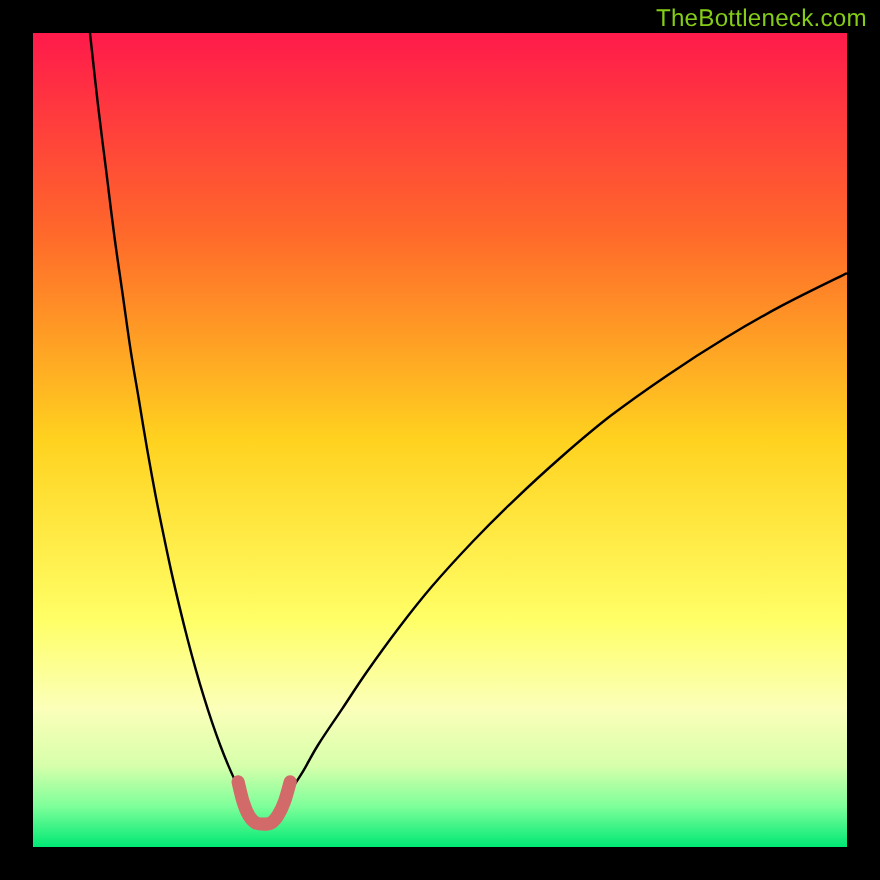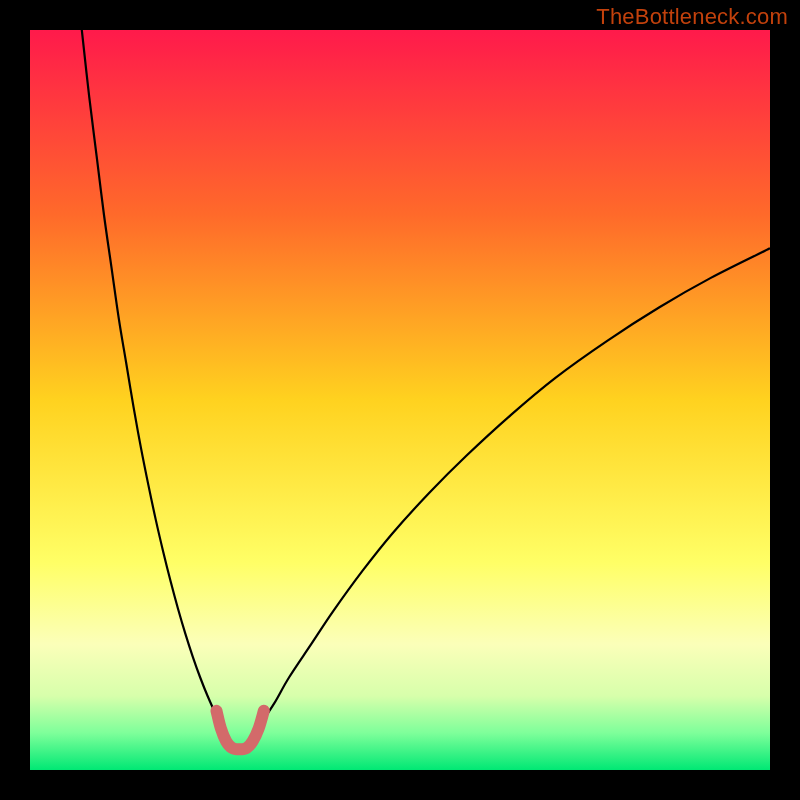--- a/index.html
+++ b/index.html
@@ -14,21 +14,21 @@
   .frame {
     position: absolute;
     left: 0; top: 0;
     width: 800px; height: 800px;
     background: #000;
   }
   .watermark {
     position: absolute;
     top: 4px;
     right: 12px;
-    color: #c2410c;
+    color: #84cc16;
     font-size: 22px;
     letter-spacing: 0.2px;
     font-weight: 400;
     z-index: 10;
   }
   .plot {
     position: absolute;
     left: 30px;
     top: 30px;
     width: 740px;

